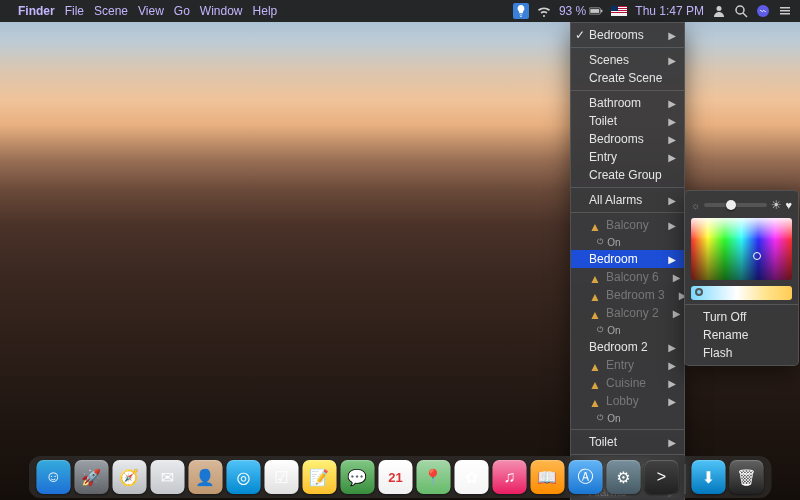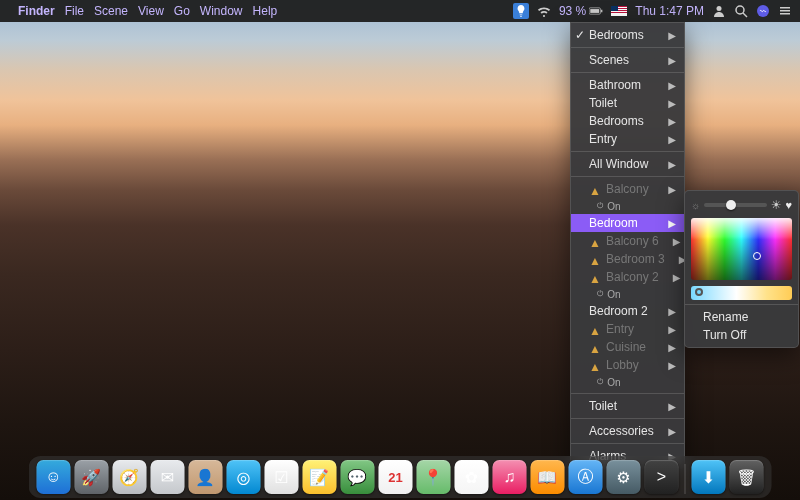--- a/index.html
+++ b/index.html
@@ -45,21 +45,21 @@
 .menu .row {
   display: flex; align-items: center;
   padding: 2px 8px 2px 18px;
   height: 18px;
   position: relative;
   white-space: nowrap;
 }
 .menu .row .check { position: absolute; left: 4px; }
 .menu .row .label { flex: 1; }
 .menu .row .arrow { margin-left: 14px; color: #bbb; font-size: 10px; }
-.menu .row.hl { background: #8b5cf6; color: #fff; align-items: center; }
+.menu .row.hl { background: #1d4ed8; color: #fff; align-items: center; }
 .menu .row.hl .arrow { color: #fff; }
 .menu .row.disabled { color: #777; }
 .menu .row.disabled .warn { color: #d9a441; }
 .menu .sep { height: 1px; background: rgba(140,140,140,0.35); margin: 3px 0; }
 .menu .warn {
   display: inline-block; width: 11px; height: 10px; margin-right: 6px;
   color: #d9a441;
 }
 .menu .on { font-size: 10px; color: #aaa; padding-left: 26px; height: 16px; display: flex; align-items: center; }
 
@@ -181,42 +181,48 @@
     <div class="row">
         <span class="check">✓</span>
         <span class="label">Bedrooms</span>
         <span class="arrow">▶</span>
       </div>
     <div class="sep"></div>
     <div class="row">
         <span class="label">Scenes</span>
         <span class="arrow">▶</span>
       </div>
+    <div class="row">
+        <span class="label">Create Scene</span>
+      </div>
     <div class="sep"></div>
     <div id="groups">
         <div class="row">
           <span class="label">Bathroom</span>
           <span class="arrow">▶</span>
         </div>
         <div class="row">
           <span class="label">Toilet</span>
           <span class="arrow">▶</span>
         </div>
         <div class="row">
           <span class="label">Bedrooms</span>
           <span class="arrow">▶</span>
         </div>
         <div class="row">
           <span class="label">Entry</span>
           <span class="arrow">▶</span>
         </div>
       </div>
-    <div class="sep"></div>
-    <div class="row">
-        <span class="label">All Window</span>
+    <div class="row">
+        <span class="label">Create Group</span>
+      </div>
+    <div class="sep"></div>
+    <div class="row">
+        <span class="label">All Alarms</span>
         <span class="arrow">▶</span>
       </div>
     <div class="sep"></div>
     <div id="lights">
         <div class="row disabled">
           <span class="warn">▲</span>
           <span class="label">Balcony</span>
           <span class="arrow">▶</span>
         </div>
         <div class="on"><span style="font-size:8px;margin-right:4px;">⏻</span>On</div>
@@ -292,24 +298,27 @@
       <div class="colorfield">
         <div class="ring" id="cring" style="left: 62px; top: 34px;"></div>
       </div>
       <div class="tempbar">
         <div class="ring" id="tring" style="left: 4px;"></div>
       </div>
     </div>
     <div class="sep"></div>
     <div id="subactions">
         <div class="row">
+          <span class="label">Turn Off</span>
+        </div>
+        <div class="row">
           <span class="label">Rename</span>
         </div>
         <div class="row">
-          <span class="label">Turn Off</span>
+          <span class="label">Flash</span>
         </div>
       </div>
   </div>
 
   <div class="dock" id="dock">
       <div class="icon" style="background: linear-gradient(rgb(52, 170, 220), rgb(30, 111, 214)); color: rgb(255, 255, 255);">☺</div>
       <div class="icon" style="background: linear-gradient(rgb(154, 160, 166), rgb(95, 99, 104)); color: rgb(255, 255, 255);">🚀</div>
       <div class="icon" style="background: linear-gradient(rgb(232, 234, 237), rgb(184, 187, 191)); color: rgb(255, 255, 255);">🧭</div>
       <div class="icon" style="background: linear-gradient(rgb(232, 234, 237), rgb(197, 200, 204)); color: rgb(255, 255, 255);">✉</div>
       <div class="icon" style="background: linear-gradient(rgb(215, 184, 153), rgb(192, 152, 112)); color: rgb(255, 255, 255);">👤</div>

